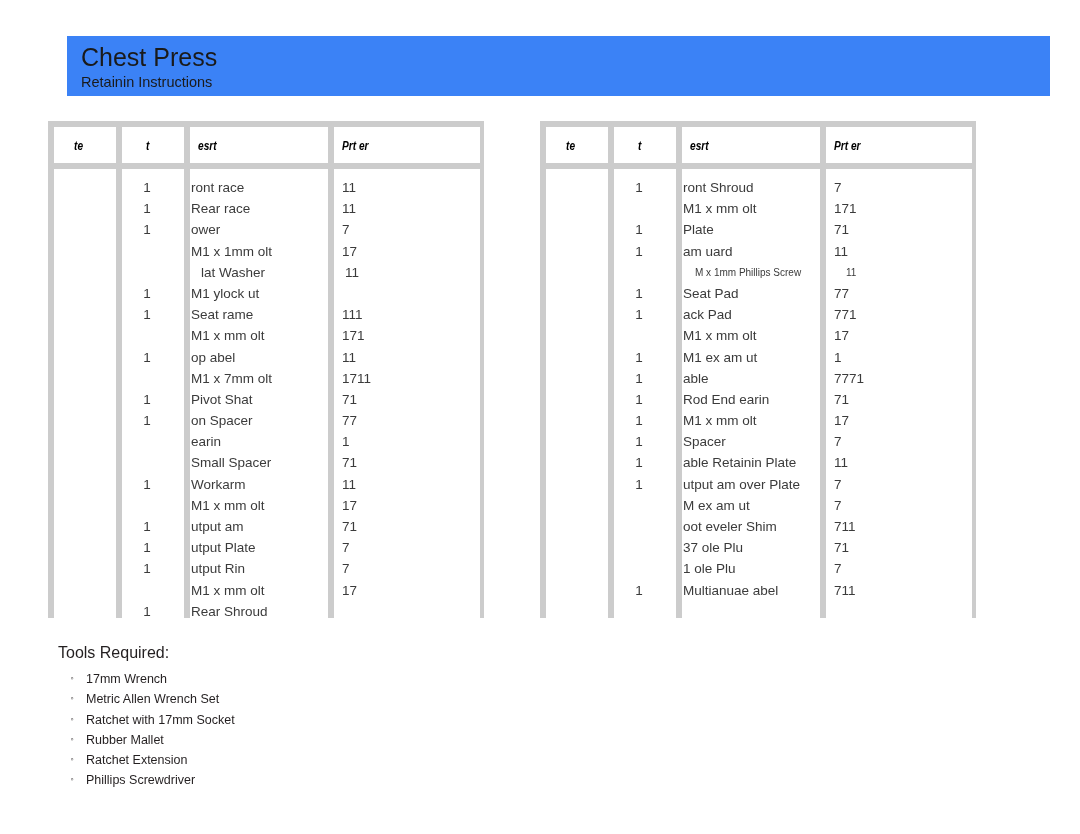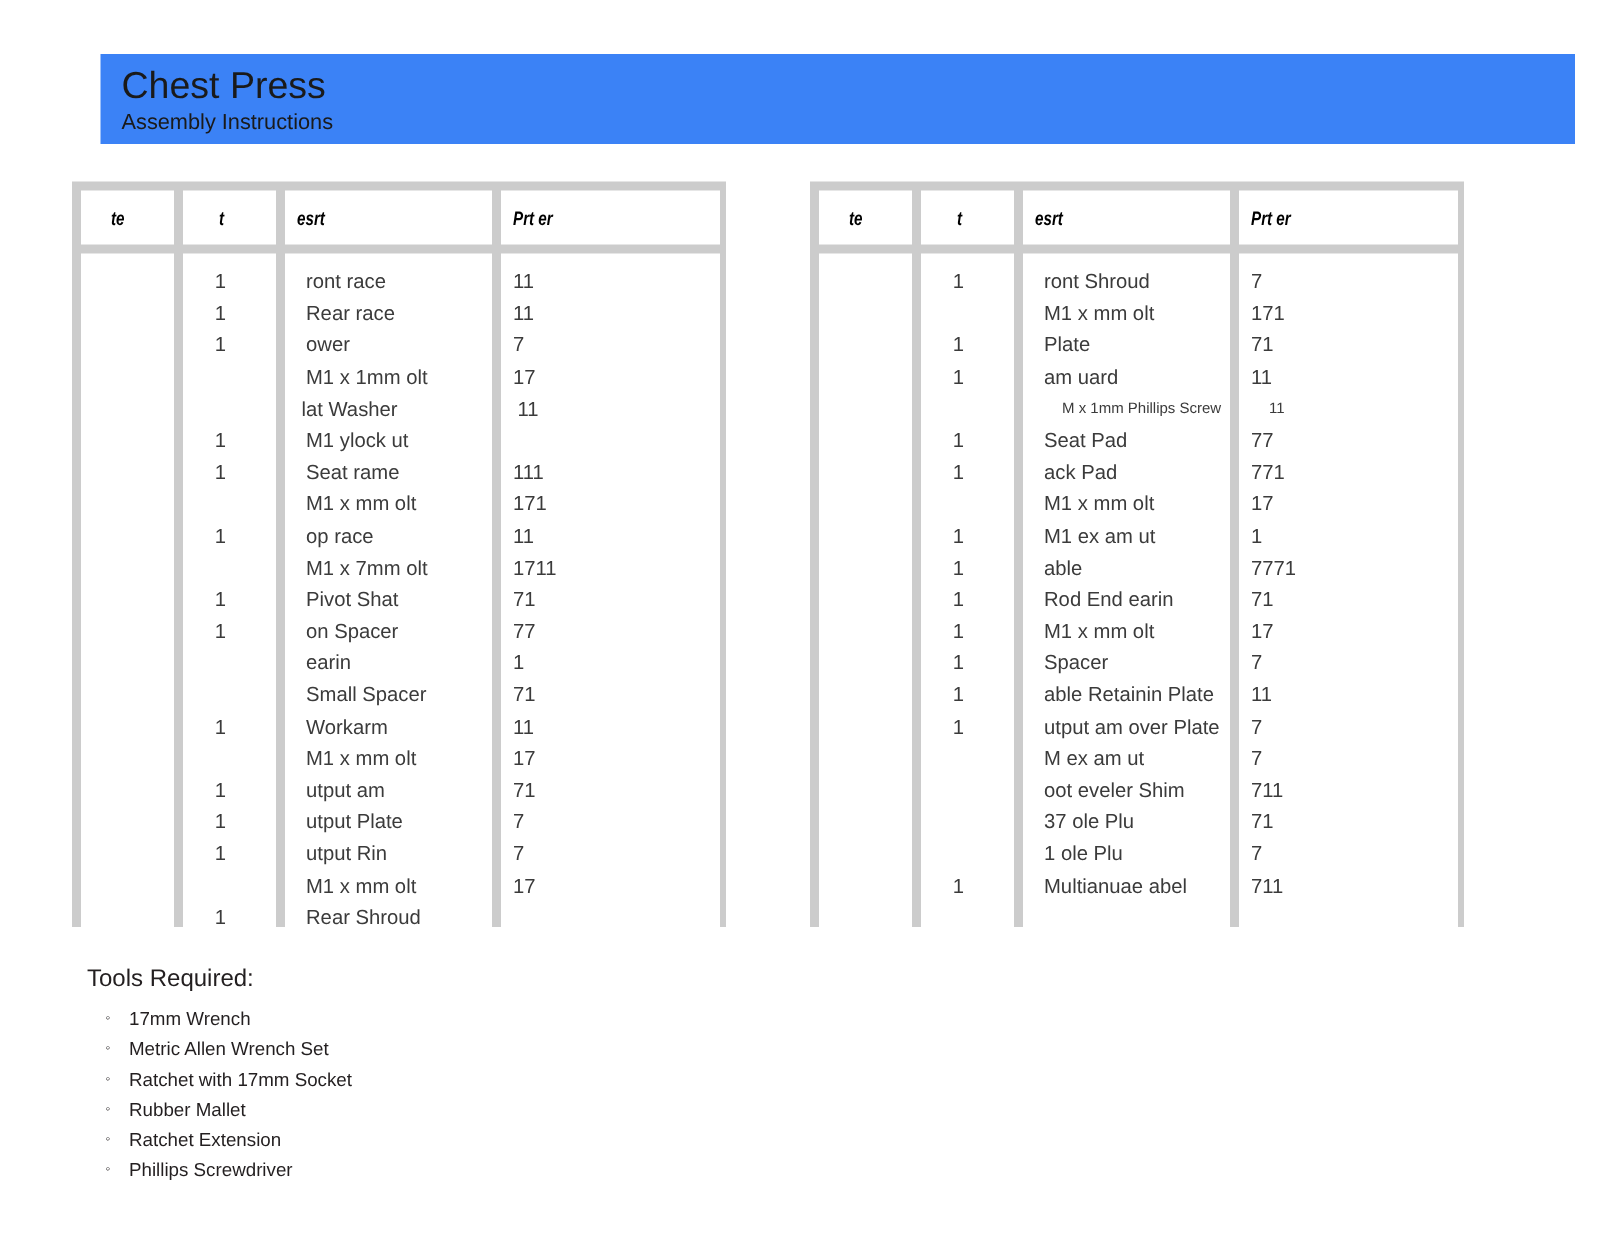--- a/index.html
+++ b/index.html
@@ -108,21 +108,21 @@
     line-height: 21.2px;
     font-size: 13.5px;
     color: #3b3b3b;
     white-space: nowrap;
     overflow: hidden;
   }
   .pt-col-body.col-qty .pt-line {
     text-align: center;
     padding-right: 12px;
   }
-  .pt-col-body.col-desc .pt-line { padding-left: 14px; }
+  .pt-col-body.col-desc .pt-line { padding-left: 1px; }
   .pt-col-body.col-part .pt-line { padding-left: 8px; }
 
   .pt-line.shrunk { font-size: 10px; margin-left: 12px; }
   .pt-line.indent { padding-left: 11px !important; }
 
   
   .tools-block {
     position: absolute;
     left: 58px;
     top: 643px;
@@ -156,21 +156,21 @@
     position: relative;
     top: -2px;
   }
   .tools-label { white-space: nowrap; }
 </style>
 </head>
 <body>
 
 <div class="title-banner">
   <div class="title-main">Chest Press</div>
-  <div class="title-sub">Assembly Instructions</div>
+  <div class="title-sub">Retainin Instructions</div>
 </div>
 
 <div class="parts-table" id="table-left">
   <div class="pt-headrow">
     <div class="pt-head-wrap col-item">
       <span class="pt-head-cell">te</span>
     </div>
     <div class="pt-head-wrap col-qty">
       <span class="pt-head-cell">t</span>
     </div>
@@ -230,21 +230,21 @@
       </div>
     <div class="pt-col-body col-desc">
         <div class="pt-line">ront race</div>
         <div class="pt-line">Rear race</div>
         <div class="pt-line">ower</div>
         <div class="pt-line">M1 x 1mm olt</div>
         <div class="pt-line indent">lat Washer</div>
         <div class="pt-line">M1 ylock ut</div>
         <div class="pt-line">Seat rame</div>
         <div class="pt-line">M1 x mm olt</div>
-        <div class="pt-line">op race</div>
+        <div class="pt-line">op abel</div>
         <div class="pt-line">M1 x 7mm olt</div>
         <div class="pt-line">Pivot Shat</div>
         <div class="pt-line">on Spacer</div>
         <div class="pt-line">earin</div>
         <div class="pt-line">Small Spacer</div>
         <div class="pt-line">Workarm</div>
         <div class="pt-line">M1 x mm olt</div>
         <div class="pt-line">utput am</div>
         <div class="pt-line">utput Plate</div>
         <div class="pt-line">utput Rin</div>

